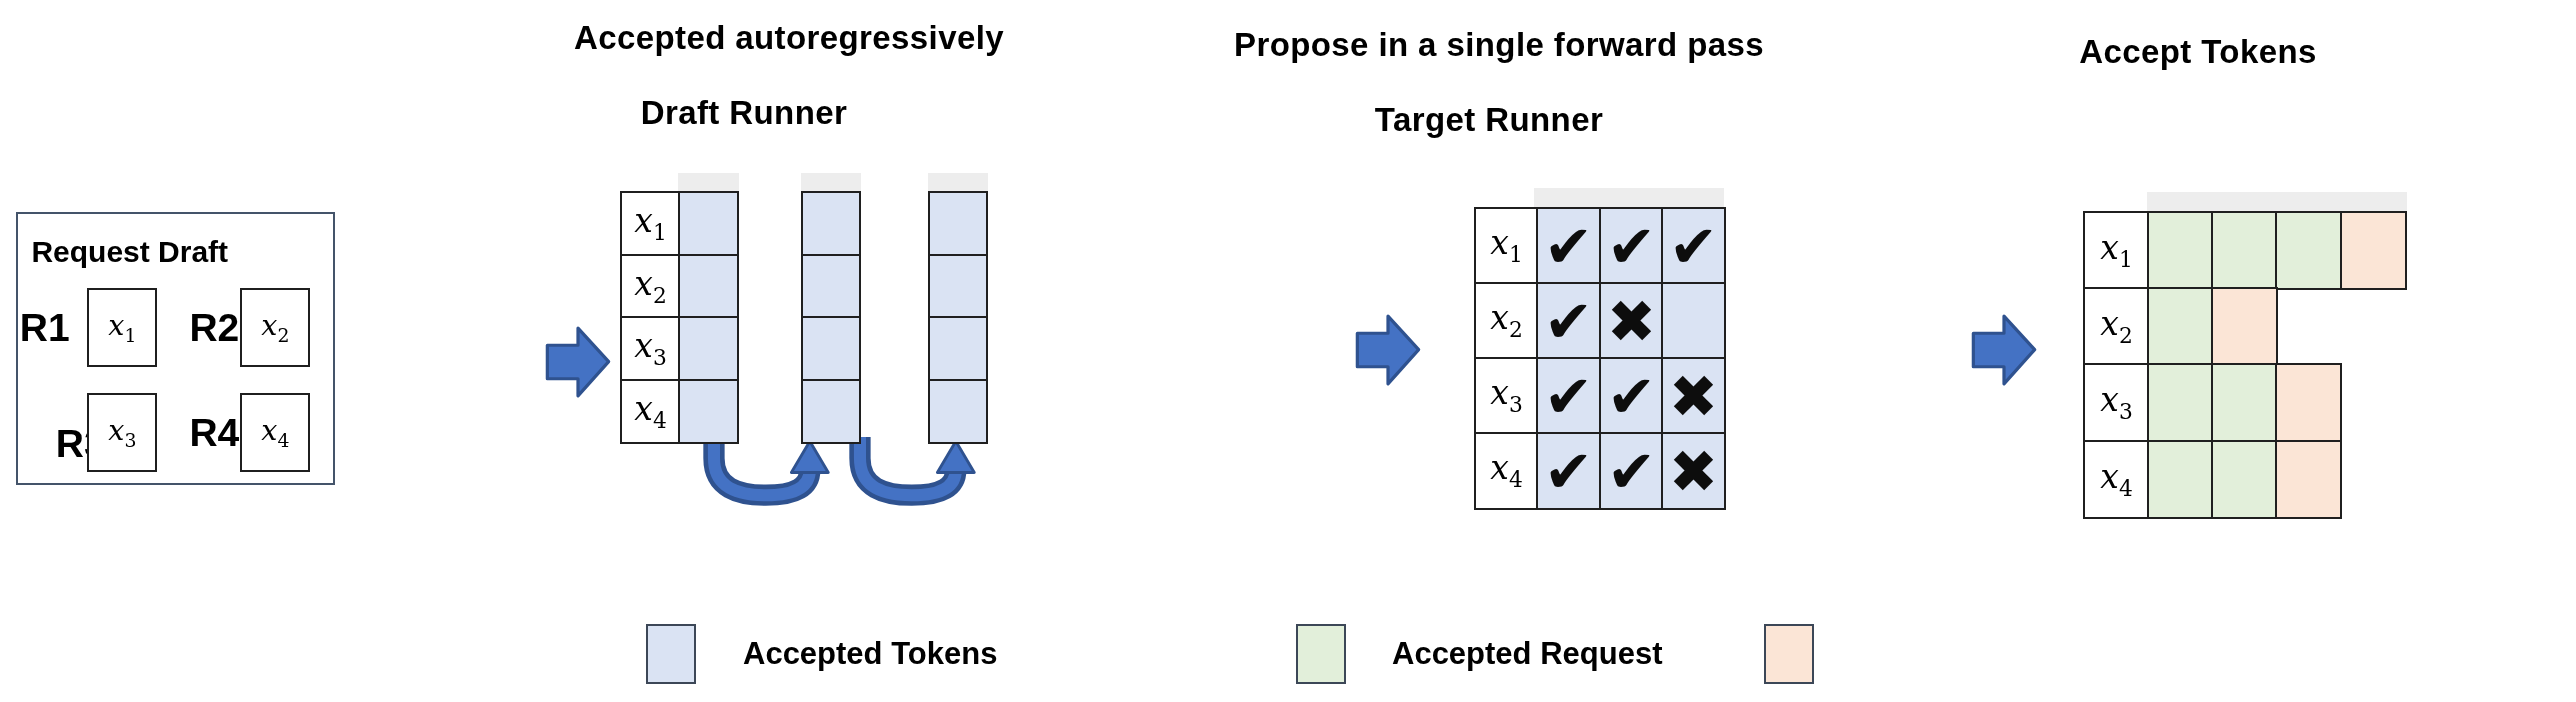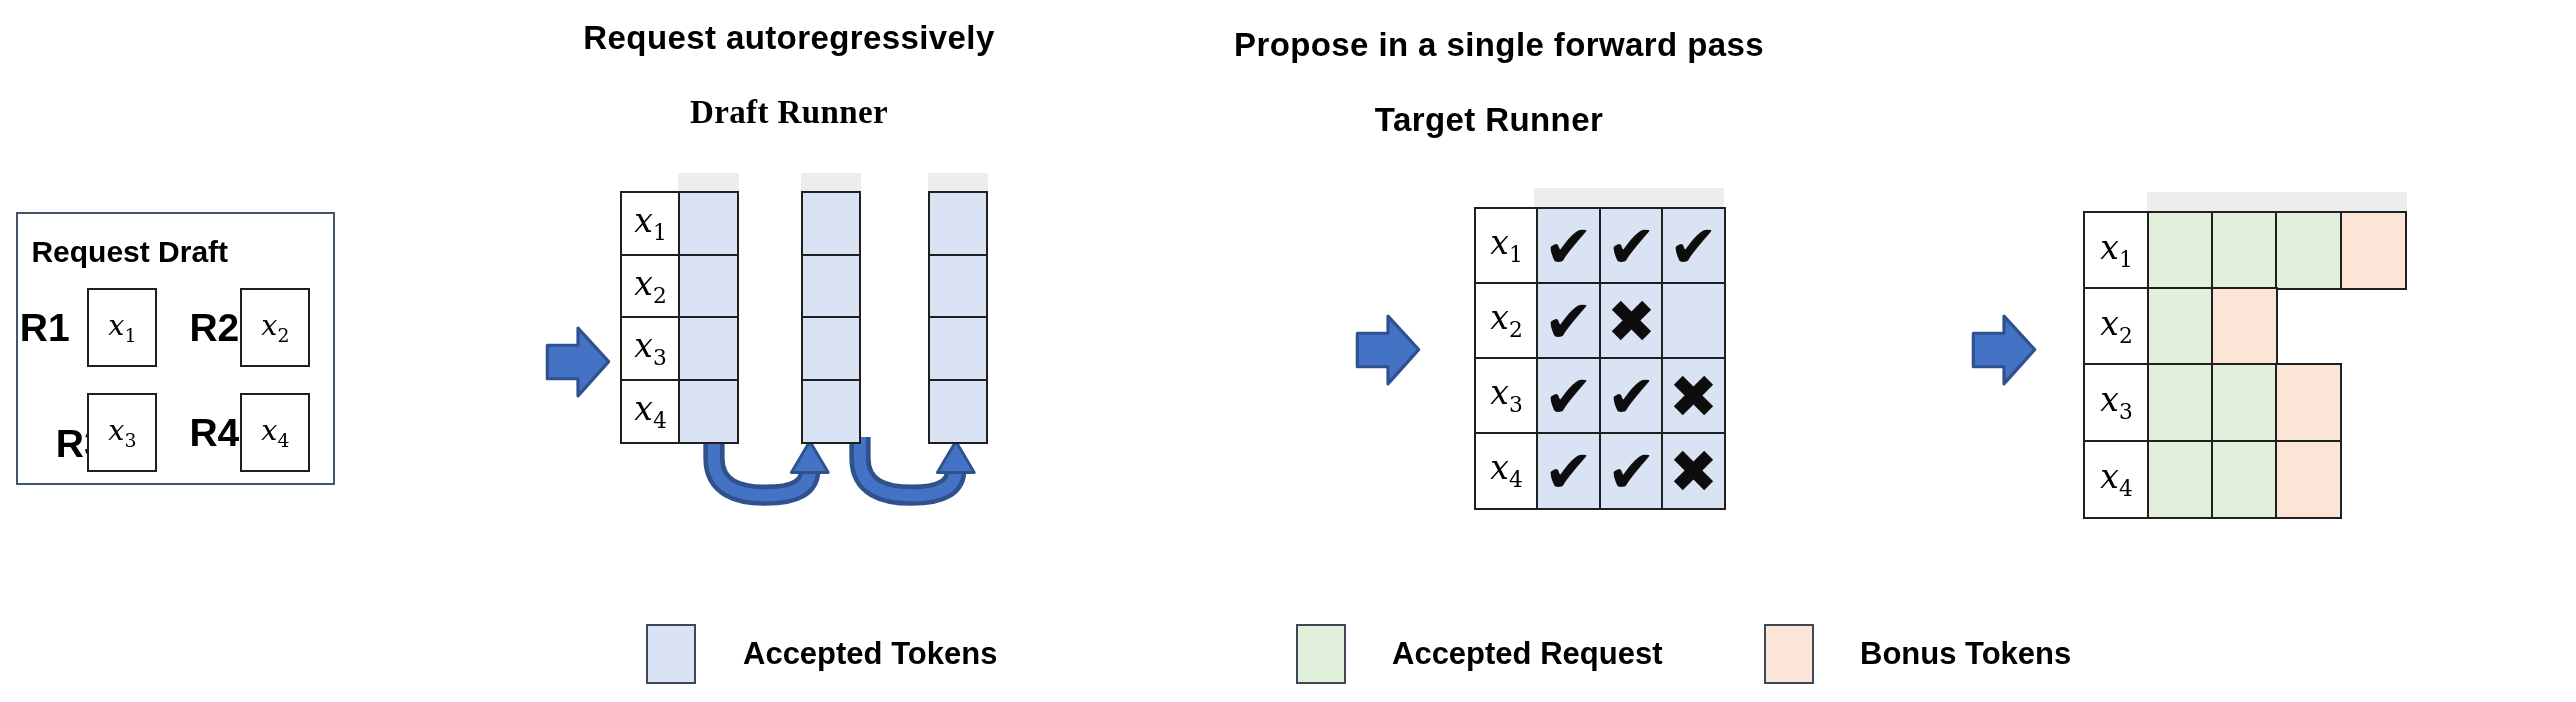--- a/index.html
+++ b/index.html
@@ -24,24 +24,25 @@
   .loop-arrow{position:absolute;}
   .legend-swatch{position:absolute;width:50px;height:60px;box-sizing:border-box;border:2.9px solid #3c4757;}
   .legend-label{position:absolute;display:flex;align-items:center;height:60px;font-size:31px;
                 font-weight:600;white-space:nowrap;}
 </style>
 </head>
 <body>
 
 <div id="stage">
 
-  <div class="title" style="left:789px;top:18.6px;">Request autoregressively</div>
-  <div class="title" style="left:789px;top:94px;font-family:Liberation Serif, serif;">Draft Runner</div>
+  <div class="title" style="left:789px;top:18.6px;">Accepted autoregressively</div>
+  <div class="title" style="left:744px;top:94px;">Draft Runner</div>
   <div class="title" style="left:1499px;top:26px;">Propose in a single forward pass</div>
   <div class="title" style="left:1489px;top:101px;text-align:center;">Target Runner</div>
+  <div class="title" style="left:2198px;top:33px;">Accept Tokens</div>
 
   <div id="pool">
     <div class="pool-title">Request Draft</div>
   <div class="req-label" style="left: 1.4px; top: 74px; height: 79px;">R1</div>
       <div class="req-box" style="left: 69px; top: 74px;">
         <span class="tok" style="font-size: 28.6px;"><i>x</i><sub>1</sub></span>
       </div>
       <div class="req-label" style="left: 171px; top: 74px; height: 79px;">R2</div>
       <div class="req-box" style="left: 222px; top: 74px;">
         <span class="tok" style="font-size: 28.6px;"><i>x</i><sub>2</sub></span>
@@ -174,15 +175,14 @@
       <span class="tok" style="font-size: 33px;"><i>x</i><sub>4</sub></span>
     </div>
     <div class="cell" style="left: 2147px; top: 440px; width: 67px; height: 79px; border-width: 2.9px; background: rgb(226, 239, 218);"></div>
     <div class="cell" style="left: 2211px; top: 440px; width: 67px; height: 79px; border-width: 2.9px; background: rgb(226, 239, 218);"></div>
     <div class="cell" style="left: 2275px; top: 440px; width: 67px; height: 79px; border-width: 2.9px; background: rgb(251, 229, 214);"></div>
     <div class="legend-swatch" style="left: 646px; top: 624px; background: rgb(218, 227, 243);"></div>
     <div class="legend-label" style="left: 743px; top: 624px;">Accepted Tokens</div>
     <div class="legend-swatch" style="left: 1296px; top: 624px; background: rgb(226, 239, 218);"></div>
     <div class="legend-label" style="left: 1392px; top: 624px;">Accepted Request</div>
     <div class="legend-swatch" style="left: 1764px; top: 624px; background: rgb(251, 229, 214);"></div>
-    <div class="legend-label" style="left: 1860px; top: 624px;">Bonus Tokens</div>
   </div>
 
 
 </body></html>

